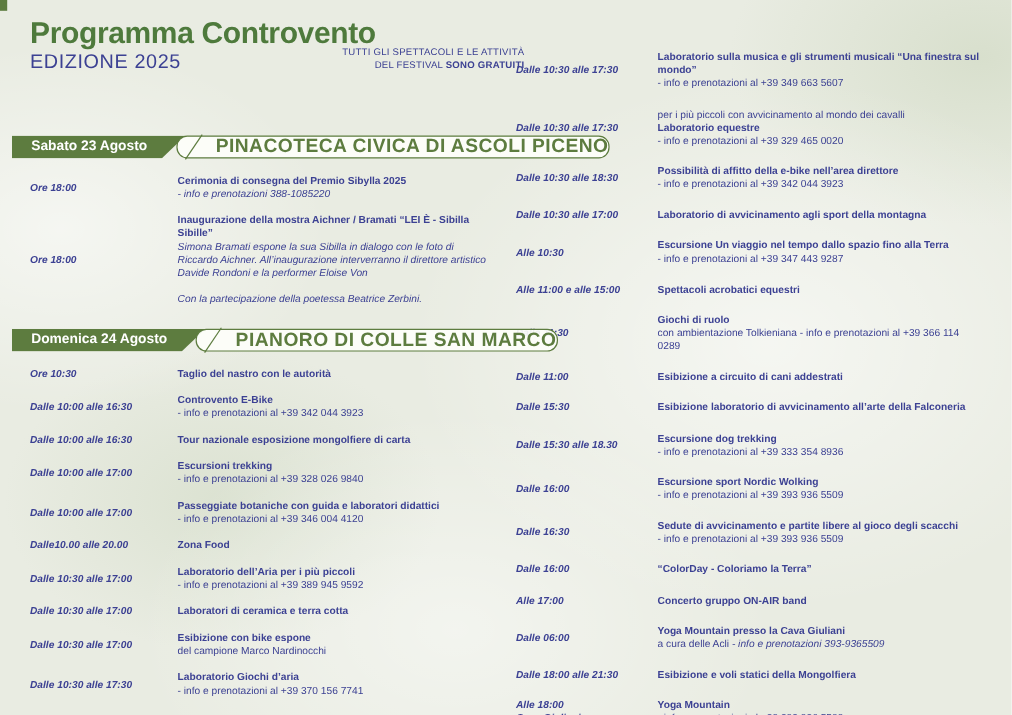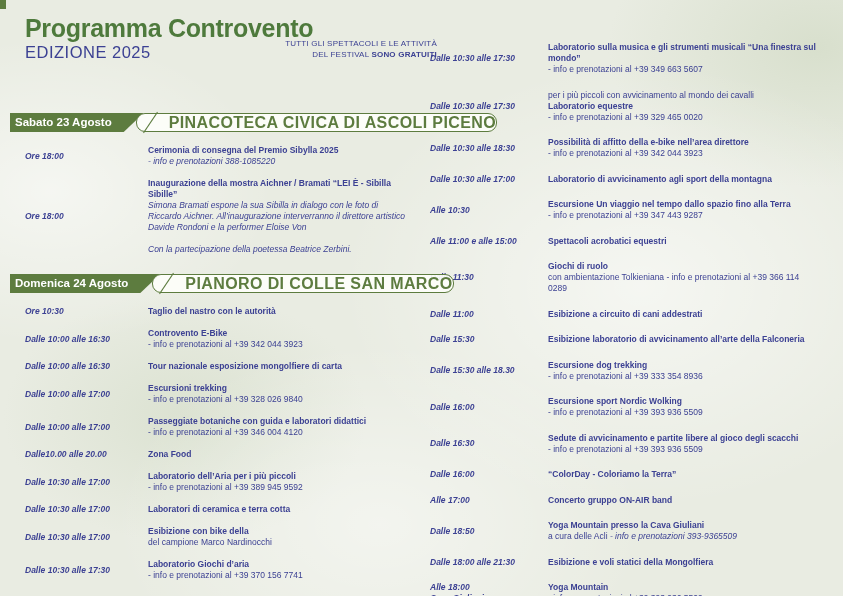--- a/index.html
+++ b/index.html
@@ -36,21 +36,21 @@
   }
   .tagline .tl1{display:block;text-align:right;}
   .tagline .tl2{display:block;}
   .tagline .tl2b{font-weight:bold;}
 
   .banner-row{display:flex;align-items:stretch;margin-left:-15px;height:19px;margin-bottom:13px;}
   .sec-sabato .banner-row{margin-top:13px;}
   .sec-domenica{margin-top:19px;}
   .day-banner{
     background:#5d7c3f;color:#ffffff;font-weight:bold;font-size:11.5px;
-    line-height:19px;padding:0 32px 0 5px;white-space:nowrap;
+    line-height:19px;padding:0 32px 0 16px;white-space:nowrap;
     clip-path:polygon(0 0,100% 0,calc(100% - 20px) 100%,0 100%);
     flex:0 0 auto;
   }
   .venue-box{
     position:relative;flex:1 1 auto;margin-left:-8px;
     background:rgba(253,254,250,0.92);
     border:1.5px solid #5d7c3f;border-radius:9px;
     box-sizing:border-box;height:19px;
     display:flex;align-items:center;
   }
@@ -202,21 +202,21 @@
             </div>
             <div class="event-desc">
               <div class="line"><span class="s-bold">Laboratori di ceramica e terra cotta</span></div>
             </div>
           </div>
           <div class="event-row">
             <div class="event-time">
               <span>Dalle 10:30 alle 17:00</span>
             </div>
             <div class="event-desc">
-              <div class="line"><span class="s-bold">Esibizione con bike della</span></div>
+              <div class="line"><span class="s-bold">Esibizione con bike espone</span></div>
               <div class="line"><span class="s-regular">del campione Marco Nardinocchi</span></div>
             </div>
           </div>
           <div class="event-row">
             <div class="event-time">
               <span>Dalle 10:30 alle 17:30</span>
             </div>
             <div class="event-desc">
               <div class="line"><span class="s-bold">Laboratorio Giochi d’aria</span></div>
               <div class="line"><span class="s-regular">- info e prenotazioni al +39 370 156 7741</span></div>
@@ -344,21 +344,21 @@
         <div class="event-row">
           <div class="event-time">
             <span>Alle 17:00</span>
           </div>
           <div class="event-desc">
             <div class="line"><span class="s-bold">Concerto gruppo ON-AIR band</span></div>
           </div>
         </div>
         <div class="event-row">
           <div class="event-time">
-            <span>Dalle 18:50</span>
+            <span>Dalle 06:00</span>
           </div>
           <div class="event-desc">
             <div class="line"><span class="s-bold">Yoga Mountain presso la Cava Giuliani</span></div>
             <div class="line"><span class="s-regular">a cura delle Acli </span><span class="s-italic">- info e prenotazioni 393-9365509</span></div>
           </div>
         </div>
         <div class="event-row">
           <div class="event-time">
             <span>Dalle 18:00 alle 21:30</span>
           </div>

